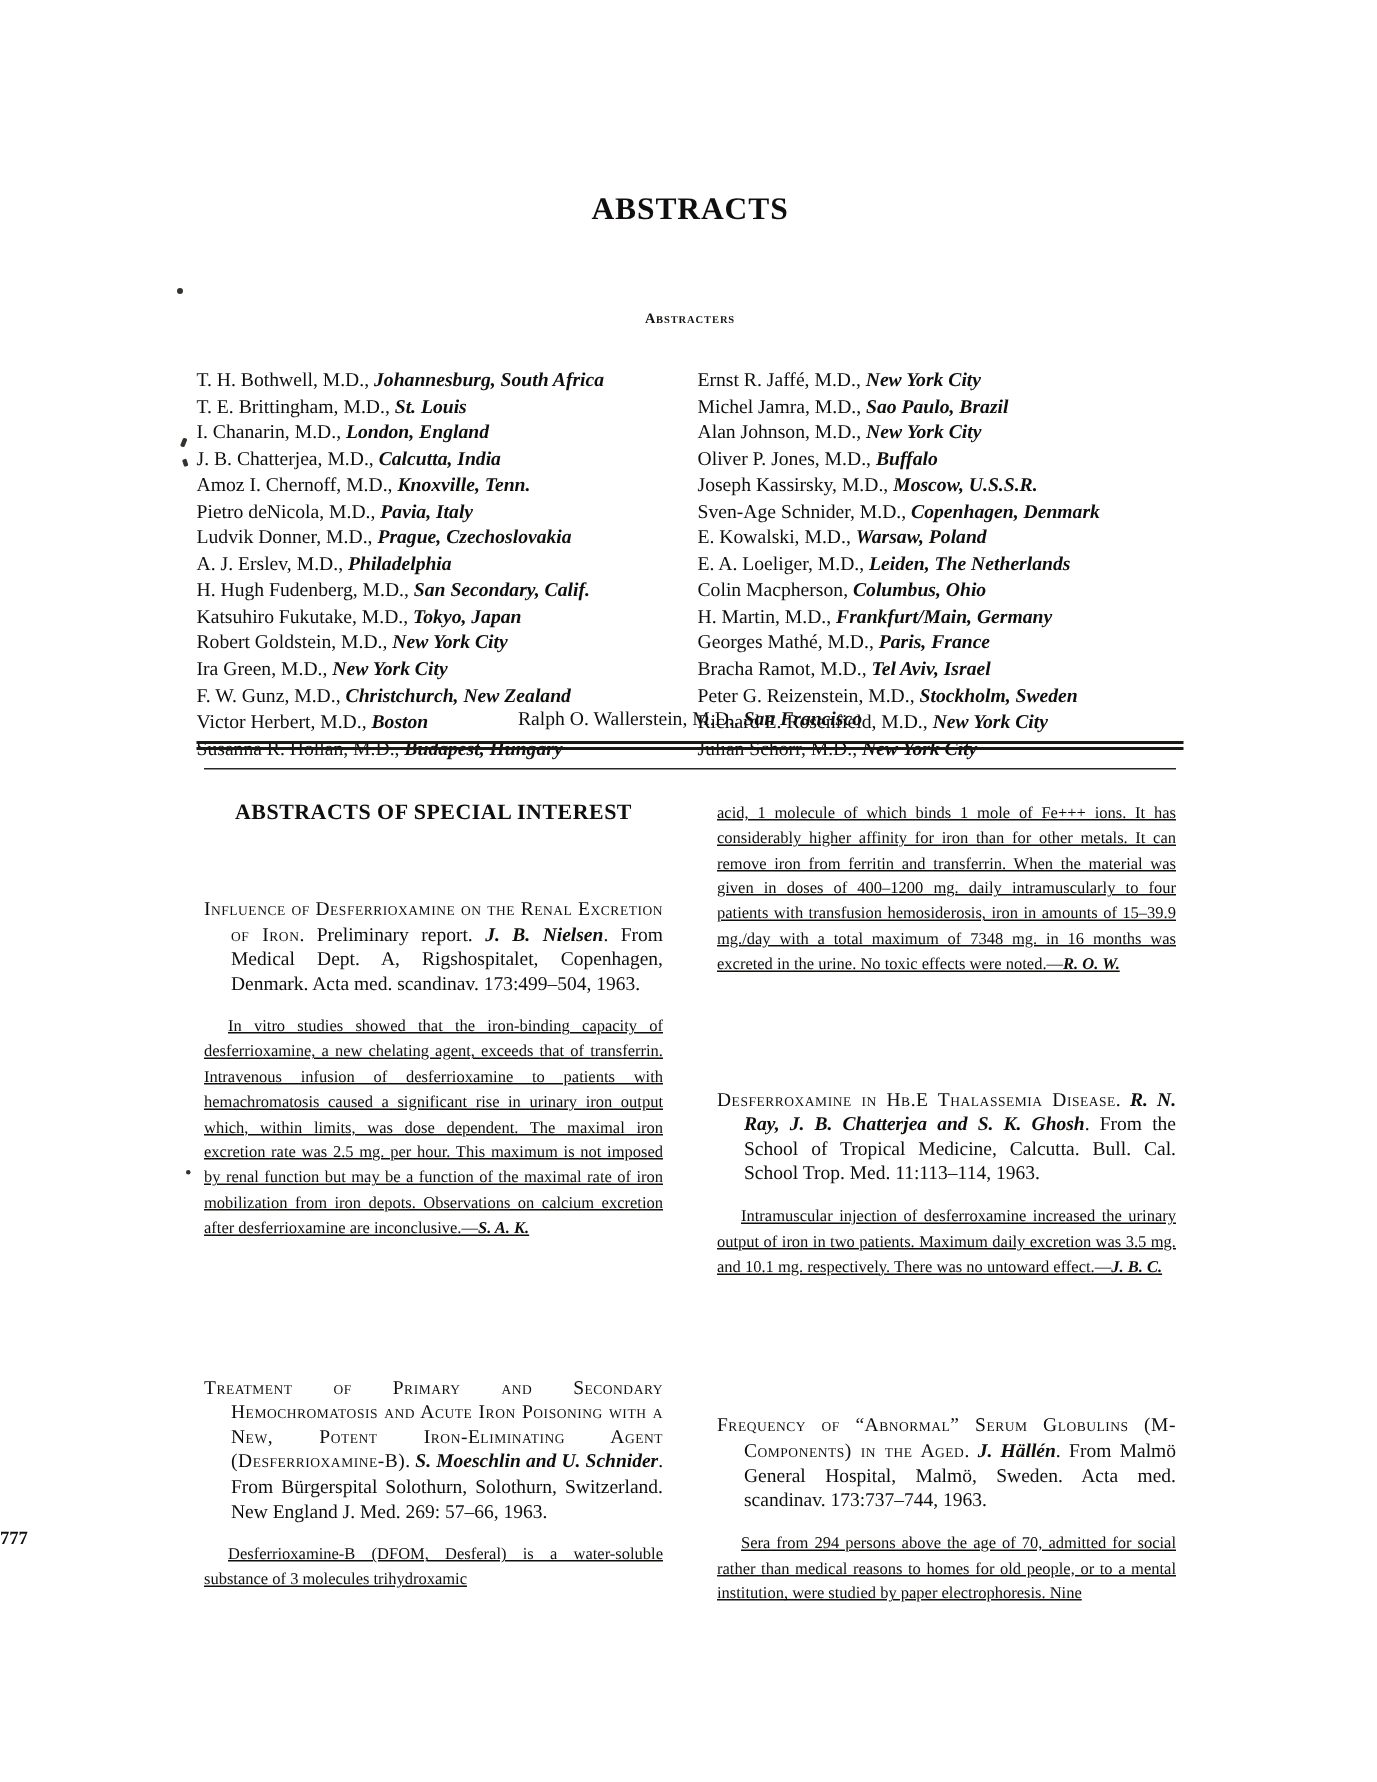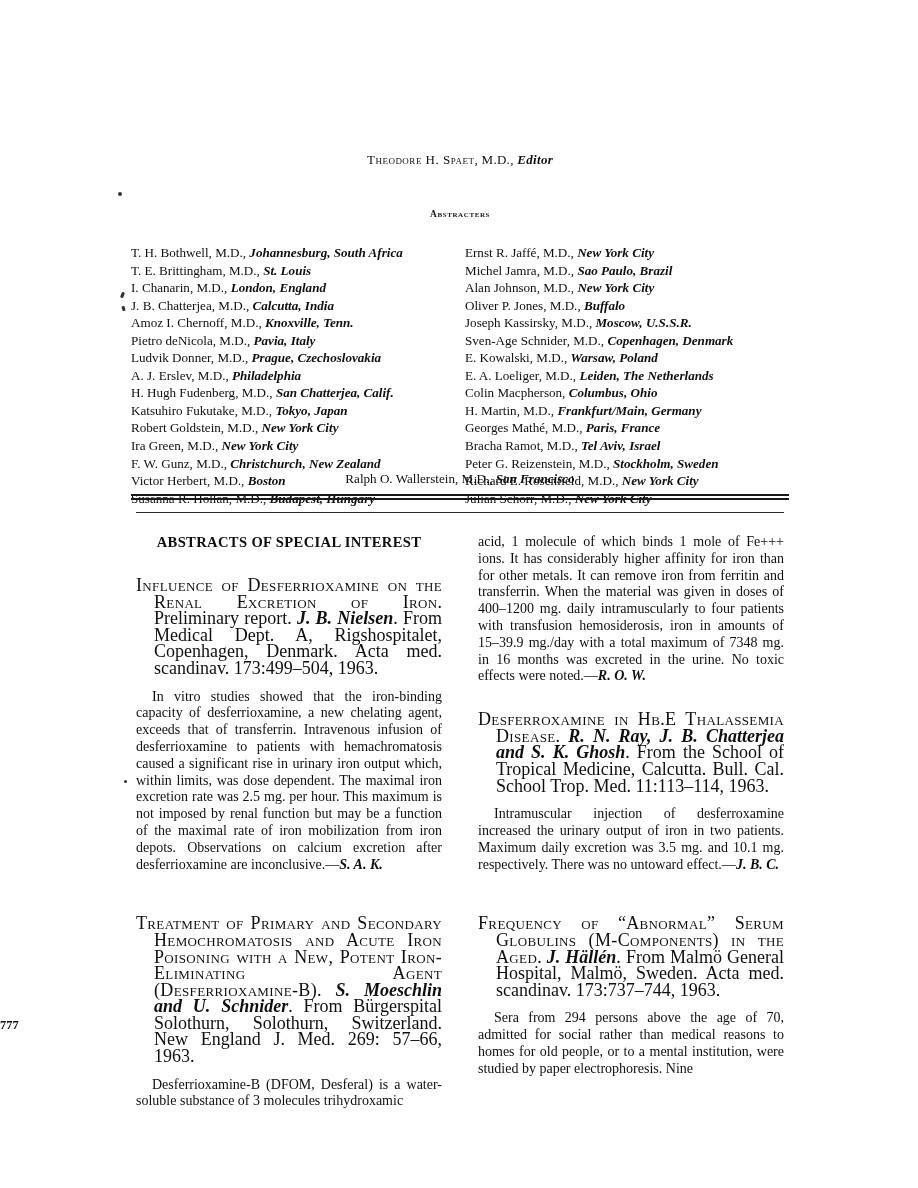--- a/index.html
+++ b/index.html
@@ -148,44 +148,46 @@
     font-size: 14.6px;
     font-weight: bold;
     text-align: center;
     letter-spacing: 0.35px;
     margin-bottom: 26px;
   }
 
   .abstract { margin-bottom: 16px; }
 
   .abs-title {
-    font-size: 18px;
+    font-size: 13px;
     line-height: 16.6px;
     text-align: justify;
     padding-left: 18px;
     text-indent: -18px;
     margin-bottom: 12px;
+    margin-top: 47px;
   }
   .abs-title .sc {
     font-variant: small-caps;
     letter-spacing: 0.35px;
   }
   .abs-title .au {
     font-style: italic;
     font-weight: bold;
   }
 
   .abs-body {
-    font-size: 14px;
+    font-size: 11px;
     line-height: 16.8px;
     text-align: justify;
     text-indent: 16px;
     margin: 0;
     -webkit-hyphens: manual;
     hyphens: manual;
+    text-decoration: underline;
   }
   .abs-body .sig {
     font-style: italic;
     font-weight: bold;
   }
   .abs-body.cont { text-indent: 0; }
   .gap-md { height: 26px; }
 
   
   .folio {
@@ -213,42 +215,40 @@
 <body>
 
 <div class="page">
 
   <div class="speck s1"></div>
   <div class="speck s2"></div>
   <div class="speck s3"></div>
   <div class="speck s4"></div>
 
   <div class="masthead">
-    <div class="editor-line">
-      <span class="sc">Theodore H. Spaet</span><span>, M.D., </span><span class="ital">Editor</span>
-    </div>
+    <div class="journal-title">ABSTRACTS</div>
   </div>
 
   <div class="rule-caption">
     <div class="bar"></div>
     <div class="cap">Abstracters</div>
     <div class="bar"></div>
   </div>
 
   <div class="roster">
     <div class="roster-col left">
       <div class="roster-line"><span>T. H. Bothwell, M.D., </span><span class="place">Johannesburg, South Africa</span></div>
       <div class="roster-line"><span>T. E. Brittingham, M.D., </span><span class="place">St. Louis</span></div>
       <div class="roster-line"><span>I. Chanarin, M.D., </span><span class="place">London, England</span></div>
       <div class="roster-line"><span>J. B. Chatterjea, M.D., </span><span class="place">Calcutta, India</span></div>
       <div class="roster-line"><span>Amoz I. Chernoff, M.D., </span><span class="place">Knoxville, Tenn.</span></div>
       <div class="roster-line"><span>Pietro deNicola, M.D., </span><span class="place">Pavia, Italy</span></div>
       <div class="roster-line"><span>Ludvik Donner, M.D., </span><span class="place">Prague, Czechoslovakia</span></div>
       <div class="roster-line"><span>A. J. Erslev, M.D., </span><span class="place">Philadelphia</span></div>
-      <div class="roster-line"><span>H. Hugh Fudenberg, M.D., </span><span class="place">San Chatterjea, Calif.</span></div>
+      <div class="roster-line"><span>H. Hugh Fudenberg, M.D., </span><span class="place">San Secondary, Calif.</span></div>
       <div class="roster-line"><span>Katsuhiro Fukutake, M.D., </span><span class="place">Tokyo, Japan</span></div>
       <div class="roster-line"><span>Robert Goldstein, M.D., </span><span class="place">New York City</span></div>
       <div class="roster-line"><span>Ira Green, M.D., </span><span class="place">New York City</span></div>
       <div class="roster-line"><span>F. W. Gunz, M.D., </span><span class="place">Christchurch, New Zealand</span></div>
       <div class="roster-line"><span>Victor Herbert, M.D., </span><span class="place">Boston</span></div>
       <div class="roster-line"><span>Susanna R. Hollan, M.D., </span><span class="place">Budapest, Hungary</span></div>
     </div>
     <div class="roster-col right">
       <div class="roster-line"><span>Ernst R. Jaffé, M.D., </span><span class="place">New York City</span></div>
       <div class="roster-line"><span>Michel Jamra, M.D., </span><span class="place">Sao Paulo, Brazil</span></div>

